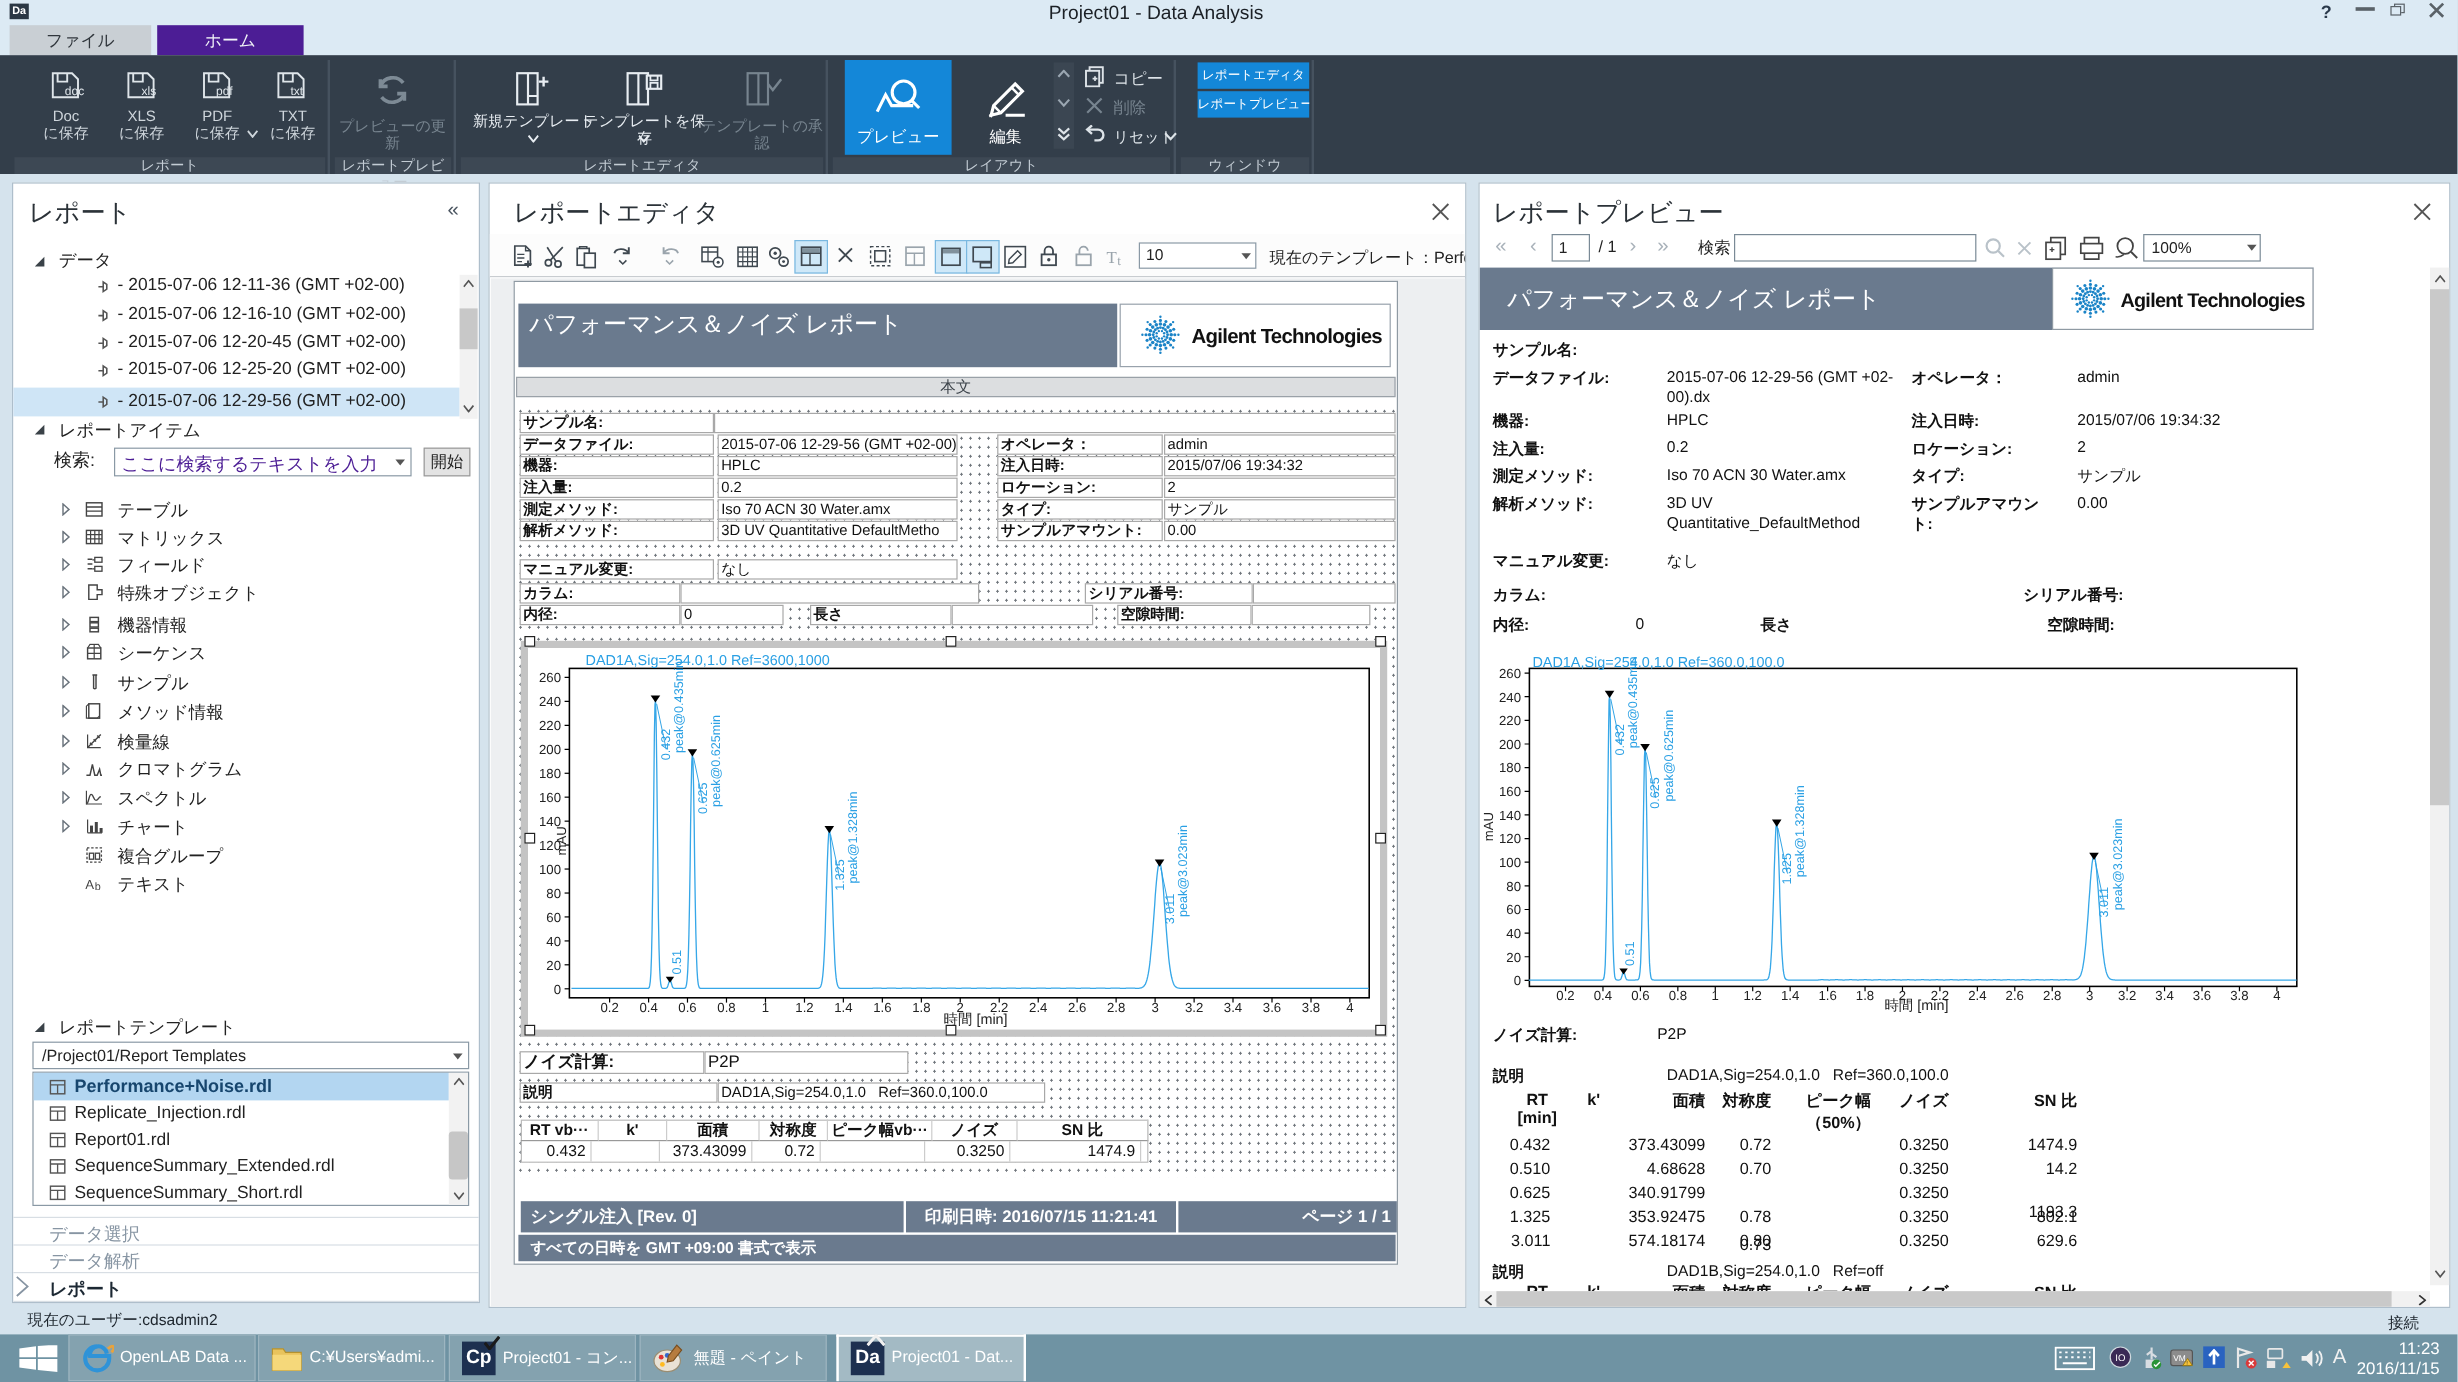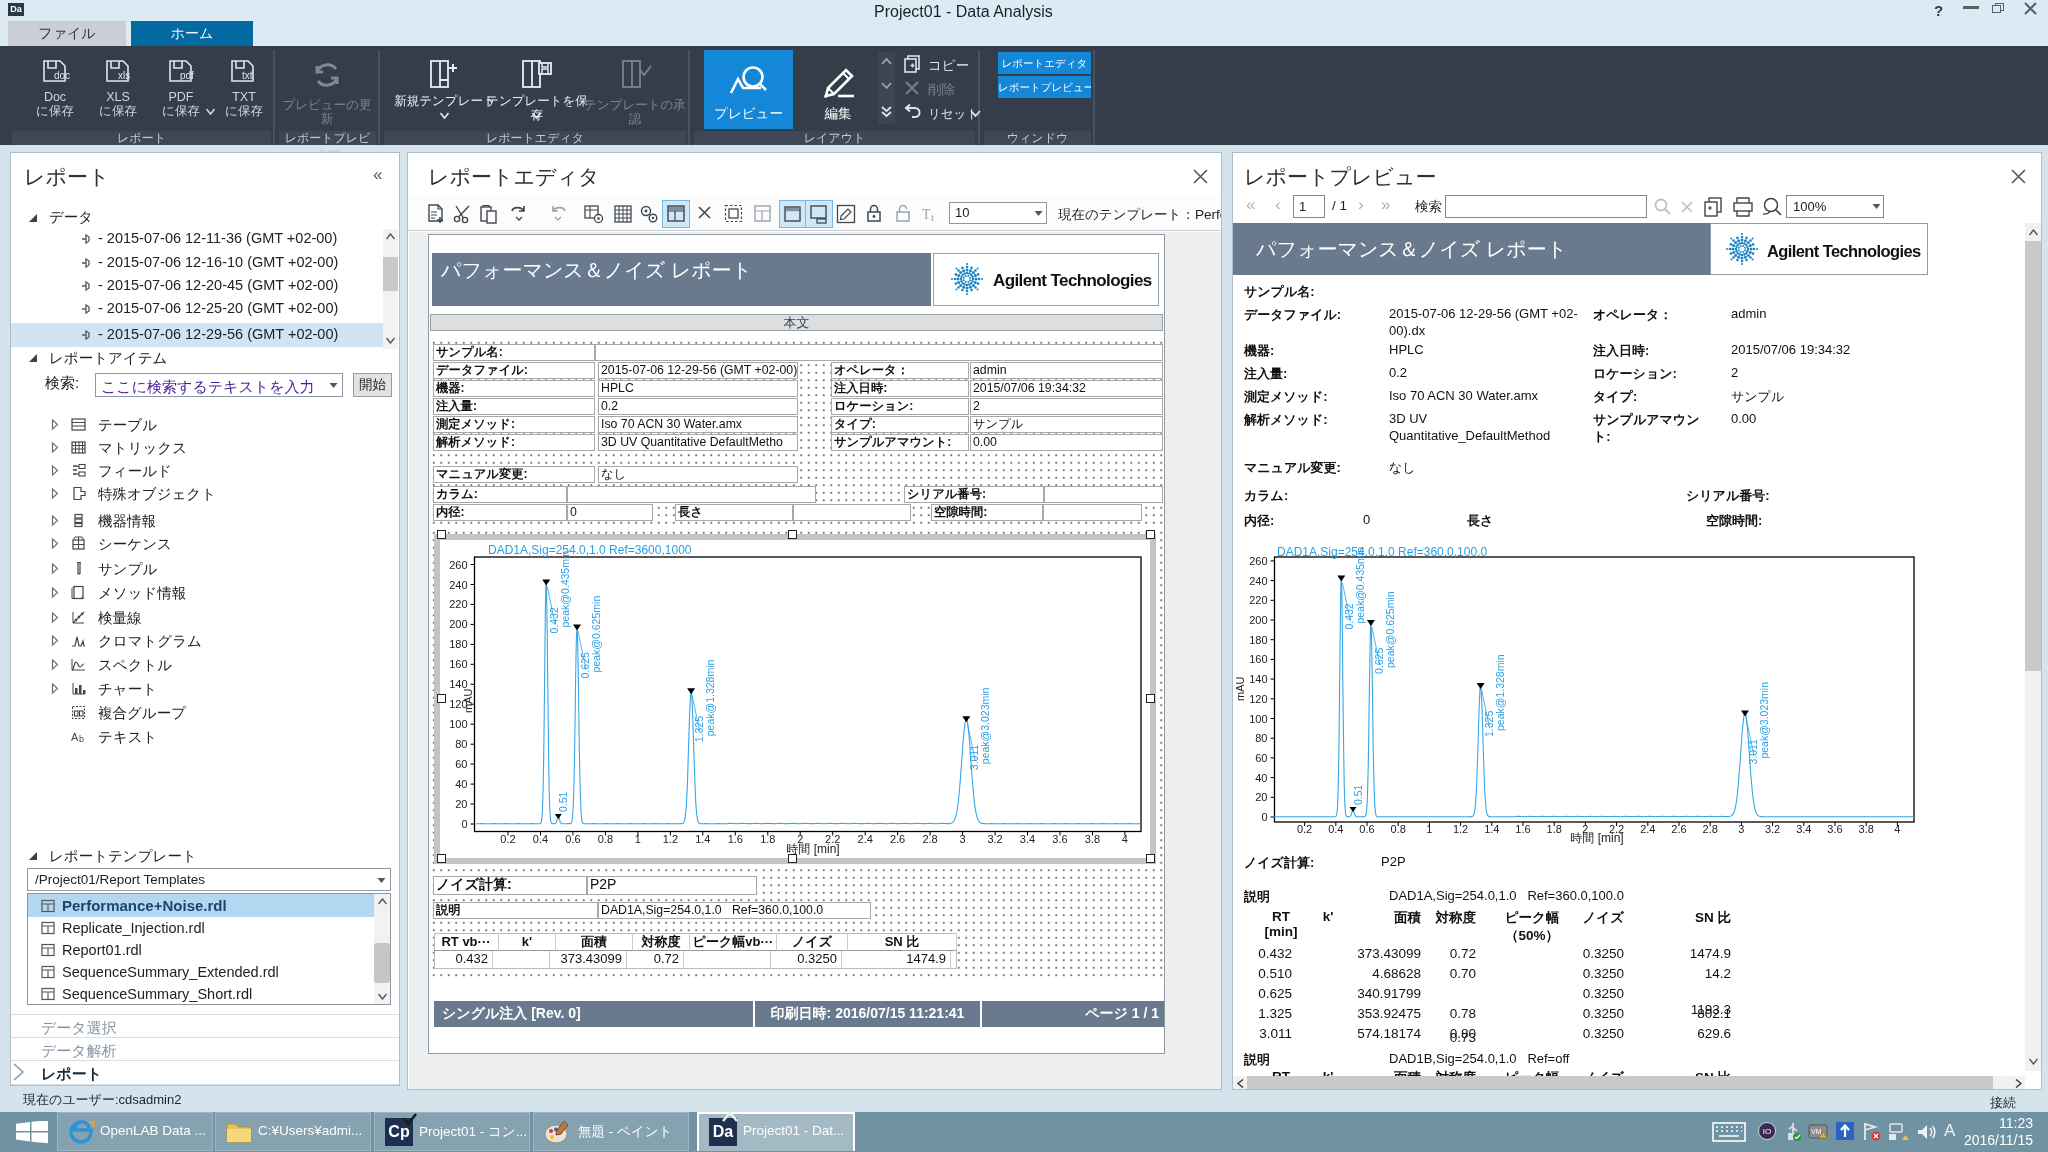--- a/index.html
+++ b/index.html
@@ -33,21 +33,21 @@
 <div class="abs" style="left:874px;top:3px;width:200px;font-size:16px;color:#1b2026;">Project01 - Data Analysis</div>
 <div class="abs" style="left:1934px;top:2px;width:14px;font-size:15px;color:#2b3a4c;font-weight:bold;">?</div>
 <div class="abs" style="left:1963px;top:6px;width:16px;height:3px;background:#5a6268;"></div>
 <div class="abs" style="left:1995px;top:3px;width:9px;height:8px;border:1.5px solid #5a6268;background:#dceaf4;"></div>
 <div class="abs" style="left:1992px;top:5px;width:9px;height:8px;border:1.5px solid #5a6268;background:#dceaf4;"></div>
 <svg class="abs" style="left:2024px;top:2px;" width="13" height="13" viewBox="0 0 13 13">
     <path d="M1 1 L12 12 M12 1 L1 12" stroke="#5a6268" stroke-width="2.2"></path>
   </svg>
 
 <div class="abs" style="left:8px;top:21px;width:118px;height:25px;background:#c9cfd4;color:#30363c;font-size:14px;text-align:center;line-height:25px;">ファイル</div>
-<div class="abs" style="left:131px;top:21px;width:122px;height:25px;background:#0369a1;color:#f2f5f8;font-size:14px;text-align:center;line-height:25px;">ホーム</div>
+<div class="abs" style="left:131px;top:21px;width:122px;height:25px;background:#4c1d95;color:#f2f5f8;font-size:14px;text-align:center;line-height:25px;">ホーム</div>
 
 <div class="abs ribbon">
   <div class="grplabel" style="left:12px;width:259px;">レポート</div>
   <div class="grplabel" style="left:279px;width:97px;">レポートプレビュー</div>
   <div class="grplabel" style="left:384px;width:302px;">レポートエディタ</div>
   <div class="grplabel" style="left:694px;width:281px;">レイアウト</div>
   <div class="grplabel" style="left:984px;width:107px;">ウィンドウ</div>
   <div class="rsep" style="left:273px;"></div>
   <div class="rsep" style="left:378px;"></div>
   <div class="rsep" style="left:688px;"></div>
@@ -721,20 +721,21 @@
   <div class="abs" style="left:282px;top:780px;width:87px;height:18px;border-right:1px solid #ccc;border-bottom:1px solid #999;font-size:13px;font-weight:bold;color:#111;text-align:center;line-height:17px;overflow:hidden;">ピーク幅vb···</div>
   <div class="abs" style="left:282px;top:798px;width:81px;height:17px;border-right:1px solid #ccc;font-size:13px;color:#111;text-align:right;line-height:16px;padding-right:4px;"></div>
   <div class="abs" style="left:369px;top:780px;width:71px;height:18px;border-right:1px solid #ccc;border-bottom:1px solid #999;font-size:13px;font-weight:bold;color:#111;text-align:center;line-height:17px;overflow:hidden;">ノイズ</div>
   <div class="abs" style="left:369px;top:798px;width:65px;height:17px;border-right:1px solid #ccc;font-size:13px;color:#111;text-align:right;line-height:16px;padding-right:4px;">0.3250</div>
   <div class="abs" style="left:440px;top:780px;width:109px;height:18px;border-right:1px solid #ccc;border-bottom:1px solid #999;font-size:13px;font-weight:bold;color:#111;text-align:center;line-height:17px;overflow:hidden;">SN 比</div>
   <div class="abs" style="left:440px;top:798px;width:103px;height:17px;border-right:1px solid #ccc;font-size:13px;color:#111;text-align:right;line-height:16px;padding-right:4px;">1474.9</div>
 
   <div class="abs slate" style="left:26px;top:848px;width:319px;height:26px;color:#fff;font-size:14px;font-weight:bold;line-height:24px;padding-left:8px;">シングル注入 [Rev. 0]</div>
   <div class="abs slate" style="left:347px;top:848px;width:225px;height:26px;color:#fff;font-size:14px;font-weight:bold;line-height:24px;text-align:center;">印刷日時: 2016/07/15 11:21:41</div>
   <div class="abs slate" style="left:574px;top:848px;width:182px;height:26px;color:#fff;font-size:14px;font-weight:bold;line-height:24px;text-align:right;padding-right:5px;">ページ 1 / 1</div>
+  <div class="abs slate" style="left:24px;top:876px;width:731px;height:22px;color:#fff;font-size:13px;font-weight:bold;line-height:21px;padding-left:10px;">すべての日時を GMT +09:00 書式で表示</div>
 </div>
 
 <div class="abs panel" style="left:1232px;top:152px;width:810px;height:938px;overflow:hidden;">
   <div class="abs ptitle" style="left:11px;top:10px;">レポートプレビュー</div>
   <svg class="abs" style="left:778px;top:16px;" width="15" height="15" viewBox="0 0 15 15">
       <path d="M1 1 L14 14 M14 1 L1 14" stroke="#555" stroke-width="1.6"></path>
     </svg>
 
   <div class="abs" style="left:13px;top:42px;font-size:17px;color:#a9b2ba;">«</div>
   <div class="abs" style="left:42px;top:42px;font-size:17px;color:#a9b2ba;">‹</div>

